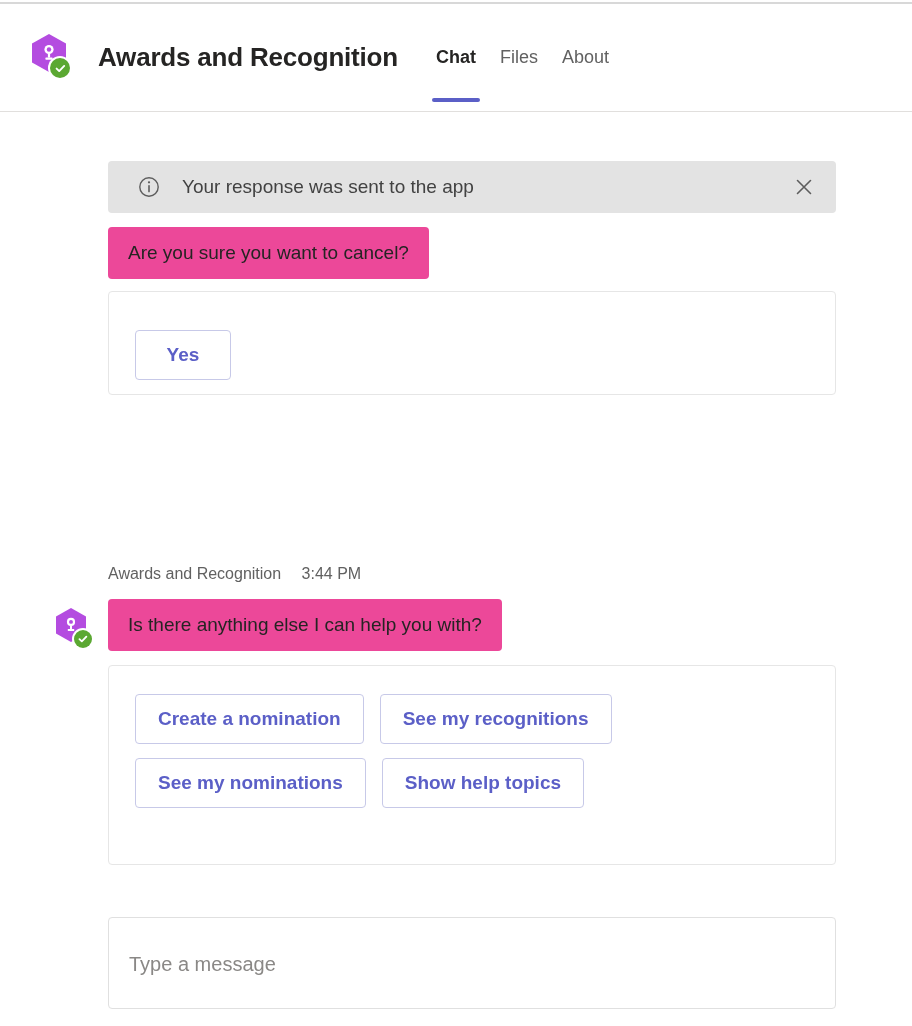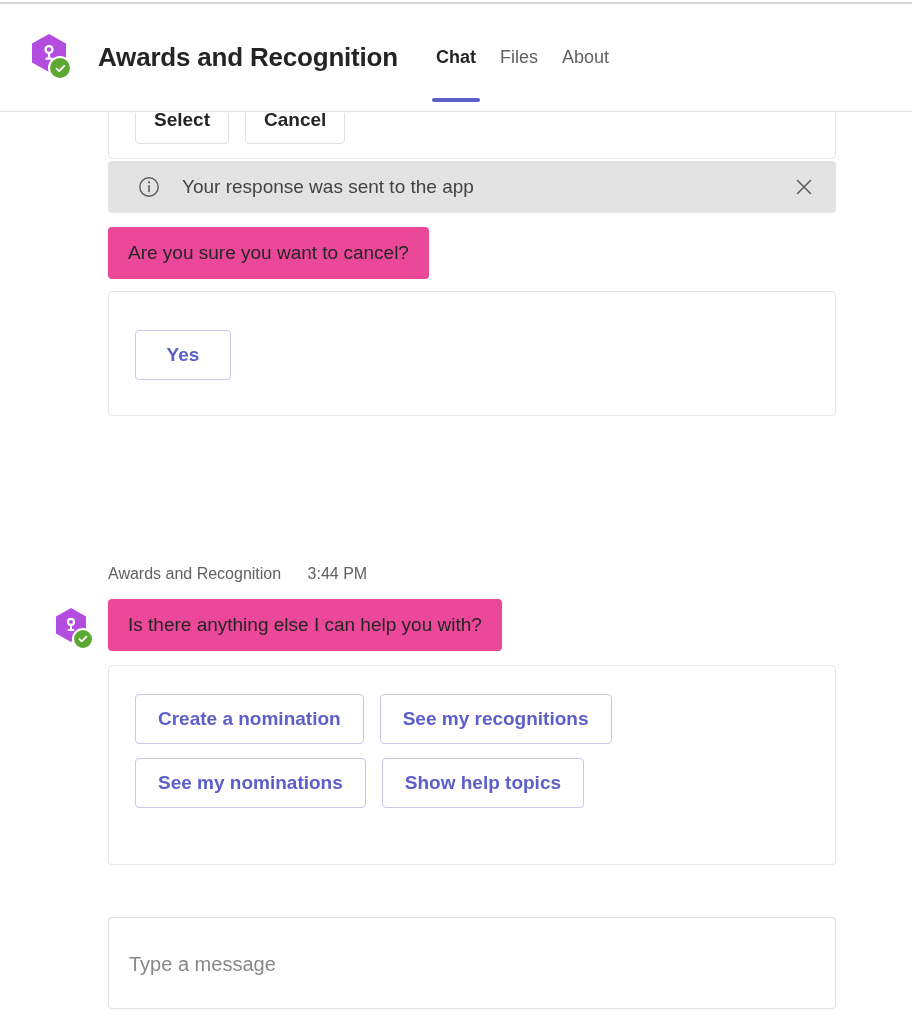--- a/index.html
+++ b/index.html
@@ -228,21 +228,21 @@
     position: absolute;
     background: #ffffff;
     border: 1px solid #e6e6e6;
     border-radius: 4px;
     box-sizing: border-box;
   }
   .card-yesno {
     left: 108px;
     top: 178px;
     width: 728px;
-    height: 125px;
+    height: 104px;
   }
   .card-suggestions {
     left: 108px;
     top: 552px;
     width: 728px;
     height: 200px;
   }
   .btn-row {
     display: flex;
     gap: 16px;
@@ -280,21 +280,21 @@
 
   
   .msg-meta {
     position: absolute;
     left: 108px;
     top: 452px;
     font-size: 16px;
     color: #616161;
     white-space: nowrap;
   }
-  .msg-meta .msg-time { margin-left: 22px; }
+  .msg-meta .msg-time { margin-left: 16px; }
 
   .msg-avatar-wrap {
     position: absolute;
     left: 56px;
     top: 495px;
     width: 40px;
     height: 44px;
   }
   .msg-avatar-wrap .hex {
     left: 0;
@@ -380,26 +380,20 @@
       <div class="tab">
         <span>About</span>
       </div>
     </div>
 
   </div>
 </div>
 
 <div class="conversation">
 
-  <div class="clipped-card">
-    <div class="clipped-card-row">
-      <div class="clipped-btn">Select</div>
-      <div class="clipped-btn">Cancel</div>
-    </div>
-  </div>
 
   <div class="notice-bar">
     <span class="notice-icon">
       <svg width="22" height="22" viewBox="0 0 22 22" aria-hidden="true">
         <circle cx="11" cy="11" r="9.2" fill="none" stroke="#5d5d5d" stroke-width="1.4"></circle>
         <circle cx="11" cy="6.3" r="1.15" fill="#5d5d5d"></circle>
         <rect x="10.2" y="9" width="1.6" height="7.4" rx="0.8" fill="#5d5d5d"></rect>
       </svg>
     </span>
     <span class="notice-text">Your response was sent to the app</span>

